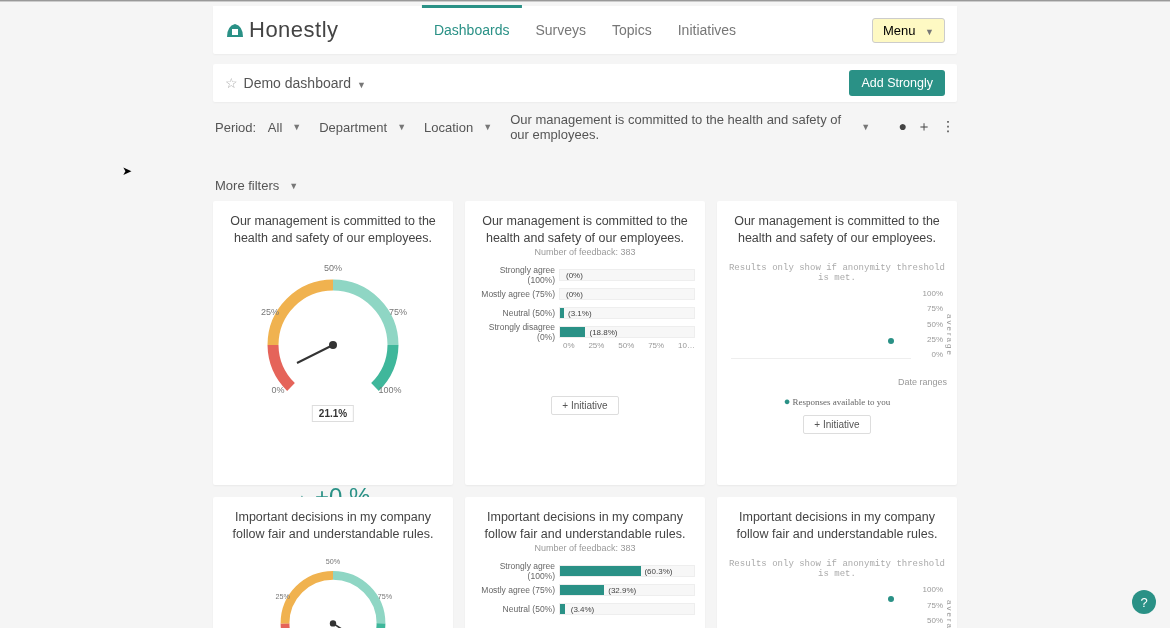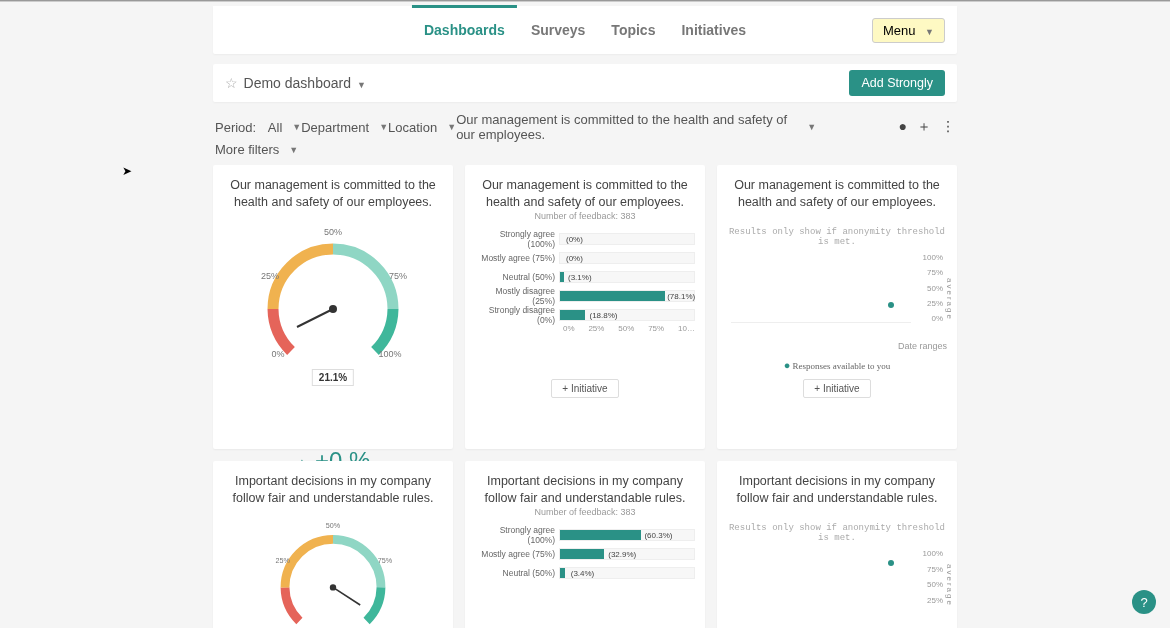--- a/index.html
+++ b/index.html
@@ -5,30 +5,30 @@
 * { box-sizing: border-box; margin: 0; padding: 0; }
 body { font-family: -apple-system, BlinkMacSystemFont, "Segoe UI", Arial, sans-serif; background: #f5f5f5; color: #333; font-size: 13px; }
 .page { width: 1170px; height: 628px; margin: 0 auto; background: #f5f5f5; position: relative; overflow: hidden; }
 .top-divider { width: 100%; height: 2px; background: #ccc; border-top:1px solid #999; }
 .container { width: 744px; margin: 0 auto; }
 .header { background: #fff; height: 48px; display: flex; align-items: center; padding: 0 12px; border-radius: 0 0 2px 2px; box-shadow: 0 1px 2px rgba(0,0,0,0.04); margin-top: 4px; position: relative; }
 .logo { display:flex; align-items:center; gap:4px; }
 .logo-mark { width:20px; height:20px; display:inline-block; }
 .logo-text { font-size: 22px; font-weight: 400; color: #444; letter-spacing: .5px; }
 .navtabs { position:absolute; left:50%; transform:translateX(-50%); display:flex; gap:26px; }
-.navtab { color:#777; font-size:14px; cursor:pointer; position:relative; padding:13px 0;font-weight:bold;}
+.navtab { color:#777; font-size:14px; cursor:pointer; position:relative; padding:13px 0;}
 .navtab.active { color:#2a9186; }
 .navtab.active::after { content:""; position:absolute; top:-4px; left:-12px; right:-12px; height:3px; background:#2a9186; }
 .menu-btn { margin-left:auto; border:1px solid #ccc; border-radius:3px; padding:4px 10px; font-size:13px; cursor:pointer; background:#fef9c3; }
 .subhead { background:#fff; margin-top:10px; height:38px; display:flex; align-items:center; padding:0 12px; box-shadow:0 1px 2px rgba(0,0,0,0.04); border-radius:2px; }
 .star { color:#aaa; font-size:14px; margin-right:6px; cursor:pointer;}
 .dash-title { font-size:14px; color:#555; cursor:pointer;}
 .caret { font-size:9px; margin-left:6px; color:#777;}
 .add-dash { margin-left:auto; background:#2a9186; color:#fff; border:none; padding:6px 12px; border-radius:3px; font-size:12.5px; cursor:pointer;}
-.filters { padding:10px 2px 8px; display:flex; flex-wrap:wrap; align-items:center; font-size:13px; color:#555;}
+.filters { padding:10px 2px 8px; display:flex; flex-wrap:wrap; gap:18px; align-items:center; font-size:13px; color:#555;}
 .filter { cursor:pointer; display:flex; align-items:center; gap:4px;}
 .filter-long { max-width:360px; }
 .filter-icons { margin-left:auto; display:flex; gap:10px; color:#444; font-size:14px;}
 .filter-icons span { cursor:pointer; }
 .grid { display:grid; grid-template-columns: repeat(3, 240px); gap:12px; }
 .card { background:#fff; border-radius:2px; box-shadow:0 1px 2px rgba(0,0,0,0.05); padding:12px 10px; position:relative; }
 .card-title { font-size:12.5px; text-align:center; color:#444; line-height:1.35; min-height:34px;}
 .gauge-wrap { display:flex; justify-content:center; margin-top:10px;}
 .gauge-lbl { font-size:9px; fill:#777; }
 .pct-box { position:absolute; left:50%; transform:translateX(-50%); top:204px; background:#fff; border:1px solid #ddd; padding:2px 6px; font-size:10px; font-weight:600;}
@@ -60,20 +60,29 @@
 </head>
 <body>
 
 <div class="page">
 <div class="top-divider"></div>
 <span class="cursor">➤</span>
 
 <div class="container">
 
   <div class="header">
+    <div class="logo">
+      <span class="logo-mark">
+        <svg viewBox="0 0 20 20">
+              <path d="M2 17 Q2 6 10 4 Q18 6 18 17 Z" fill="#2a9186"></path>
+              <rect x="7" y="9" width="6" height="6" fill="#fff"></rect>
+            </svg>
+      </span>
+      <span class="logo-text">Honestly</span>
+    </div>
     <div class="navtabs">
       <div class="navtab active">Dashboards</div>
       <div class="navtab">Surveys</div>
       <div class="navtab">Topics</div>
       <div class="navtab">Initiatives</div>
     </div>
     <button class="menu-btn"><span>Menu</span> <span class="caret">▼</span></button>
   </div>
 
   <div class="subhead">
@@ -155,27 +164,20 @@
               </div>
             </div>
         <div class="hbar-row" style="margin-top:4px">
               <div class="hbar-label">Neutral (50%)</div>
               <div class="hbar-track">
                 <div class="hbar-fill" style="width:3.1%"></div>
                 <div class="hbar-val" style="left:8px">(3.1%)</div>
               </div>
             </div>
         <div class="hbar-row" style="margin-top:4px">
-              <div class="hbar-label">Mostly disagree (25%)</div>
-              <div class="hbar-track">
-                <div class="hbar-fill" style="width:78.1%"></div>
-                <div class="hbar-val" style="left:80%">(78.1%)</div>
-              </div>
-            </div>
-        <div class="hbar-row" style="margin-top:4px">
               <div class="hbar-label">Strongly disagree (0%)</div>
               <div class="hbar-track">
                 <div class="hbar-fill" style="width:18.8%"></div>
                 <div class="hbar-val" style="left:22%">(18.8%)</div>
               </div>
             </div>
       </div>
       <div class="axis">
         <span>0%</span>
             <span>25%</span>

